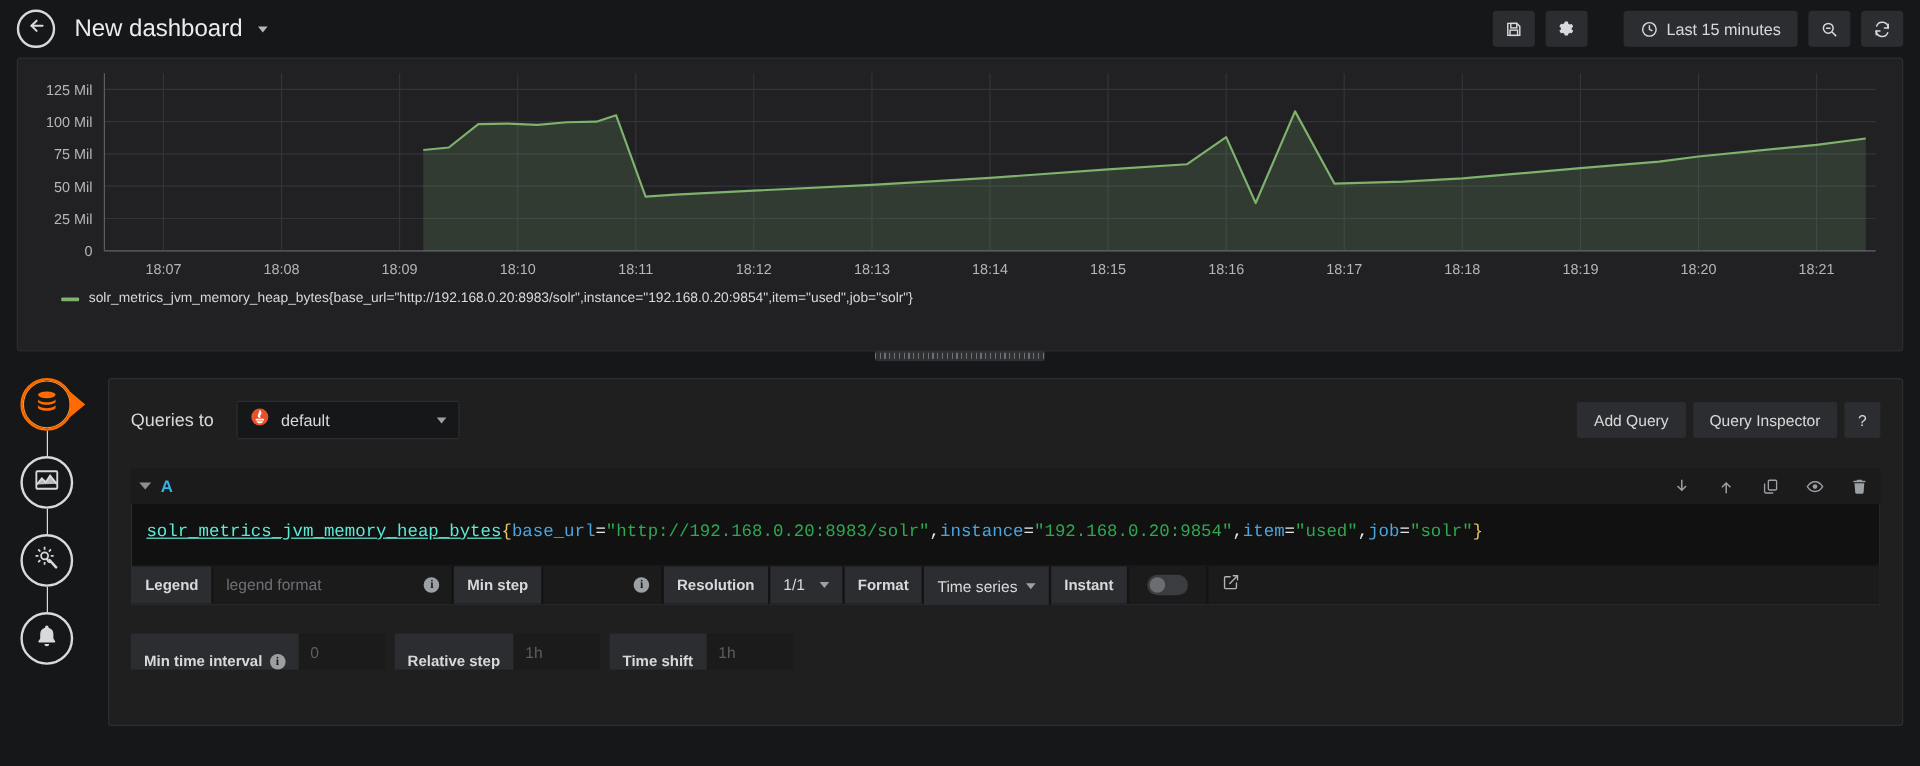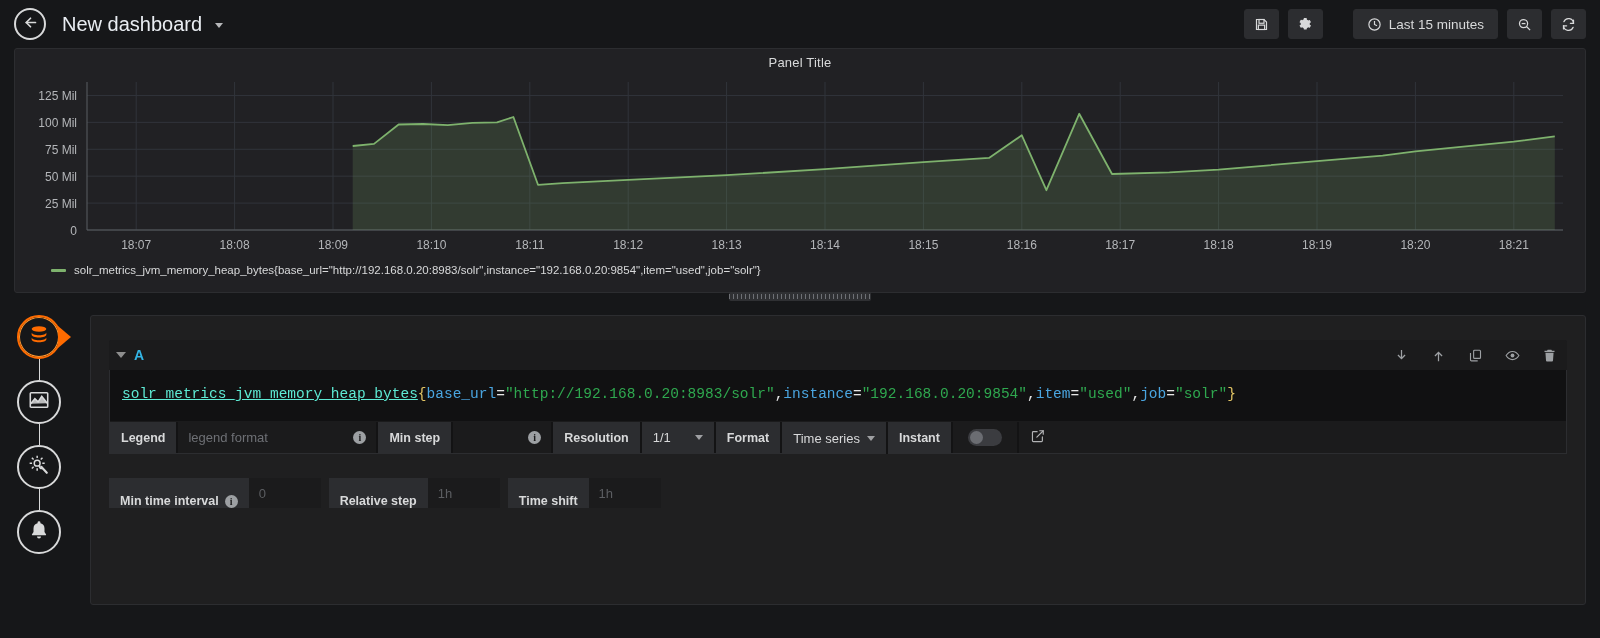--- a/index.html
+++ b/index.html
@@ -249,21 +249,21 @@
     background: #9da0a3; color: #1b1b1c;
     font-size: 10px; font-weight: bold;
     display: flex; align-items: center; justify-content: center;
     margin-left: 6px; flex: none; cursor: help;
     font-family: "Liberation Serif", serif;
   }
   .w-legend { width: 200px; }
   .w-step { width: 100px; }
   .opt-select {
     background: #2c2d30; display: flex; align-items: center;
-    padding: 0 11px; gap: 24px; font-size: 13px; color: #d8d9da;
+    padding: 0 11px; gap: 12px; font-size: 13px; color: #d8d9da;
     cursor: pointer; border-right: 2px solid #131314;
     white-space: nowrap;
   }
   .sel-caret {
     width: 0; height: 0;
     border-left: 4px solid transparent;
     border-right: 4px solid transparent;
     border-top: 5px solid #9fa0a3;
   }
   .opt-plain {
@@ -377,21 +377,20 @@
           <path d="M20 10A8 8 0 004.6 7.5"></path>
           <path d="M4 19v-5h5"></path>
           <path d="M4 14a8 8 0 0015.4 2.5"></path>
         </svg>
       </span>
     </div>
   </div>
 </div>
 
 <div class="panel">
-  <div class="panel-title">Panel Title</div>
 
   <div class="graph-wrap">
     <svg id="chart-svg" viewBox="0 0 1570 200" preserveAspectRatio="none">
         <line x1="72" y1="160" x2="1548" y2="160" stroke="#31343b" stroke-width="1"></line>
         <text x="62" y="164.5" fill="#b4b6b9" font-size="12" text-anchor="end" font-family="&quot;Liberation Sans&quot;, sans-serif">0</text>
         <line x1="72" y1="133.0909090909091" x2="1548" y2="133.0909090909091" stroke="#31343b" stroke-width="1"></line>
         <text x="62" y="137.5909090909091" fill="#b4b6b9" font-size="12" text-anchor="end" font-family="&quot;Liberation Sans&quot;, sans-serif">25 Mil</text>
         <line x1="72" y1="106.18181818181819" x2="1548" y2="106.18181818181819" stroke="#31343b" stroke-width="1"></line>
         <text x="62" y="110.68181818181819" fill="#b4b6b9" font-size="12" text-anchor="end" font-family="&quot;Liberation Sans&quot;, sans-serif">50 Mil</text>
         <line x1="72" y1="79.27272727272728" x2="1548" y2="79.27272727272728" stroke="#31343b" stroke-width="1"></line>
@@ -486,20 +485,42 @@
         <svg viewBox="0 0 24 24" fill="#d8d9da">
           <path d="M12 2.5a1.6 1.6 0 011.6 1.6v.5A6 6 0 0118 10.3v4l1.6 2.4a.7.7 0 01-.6 1.1H5a.7.7 0 01-.6-1.1L6 14.3v-4a6 6 0 014.4-5.7v-.5A1.6 1.6 0 0112 2.5z"></path>
           <path d="M9.8 19.2h4.4a2.2 2.2 0 01-4.4 0z"></path>
         </svg>
       </span>
     </div>
   </div>
 
   <div class="queries-panel">
 
+    <div class="queries-header">
+      <div class="queries-to-label">Queries to</div>
+
+      <div class="ds-picker">
+        <span>
+          <svg width="17" height="17" viewBox="0 0 24 24">
+            <circle cx="12" cy="12" r="10" fill="#e6522c"></circle>
+            <path d="M12 3.6c1.9 2 2.4 3.7 1.6 5.3-.5 1-1.3 1.6-1.3 2.6 0 .9.7 1.5 1.5 1.5-1.3.6-2.9.2-3.7-.9-.9-1.3-.4-2.6.2-3.8.7-1.4.9-2.7 1.7-4.7z" fill="#fff"></path>
+            <rect x="7" y="14.2" width="10" height="1.9" rx=".6" fill="#fff"></rect>
+            <path d="M8.1 17h7.8c-.3 1.4-1.9 2.4-3.9 2.4S8.4 18.4 8.1 17z" fill="#fff"></path>
+          </svg>
+        </span>
+        <span class="ds-name">default</span>
+        <span class="ds-caret"></span>
+      </div>
+
+      <div class="header-right">
+        <div class="pill-btn">Add Query</div>
+        <div class="pill-btn">Query Inspector</div>
+        <div class="pill-btn square">?</div>
+      </div>
+    </div>
 
     <div class="query-row-head">
       <span class="collapse-tri"></span>
       <span class="ref-id">A</span>
 
       <div class="row-actions">
         <span class="ico">
           <svg viewBox="0 0 24 24" fill="currentColor">
             <path d="M11 3h2v11.5l4-4 1.4 1.4L12 18.3 5.6 11.9 7 10.5l4 4z"></path>
           </svg>

